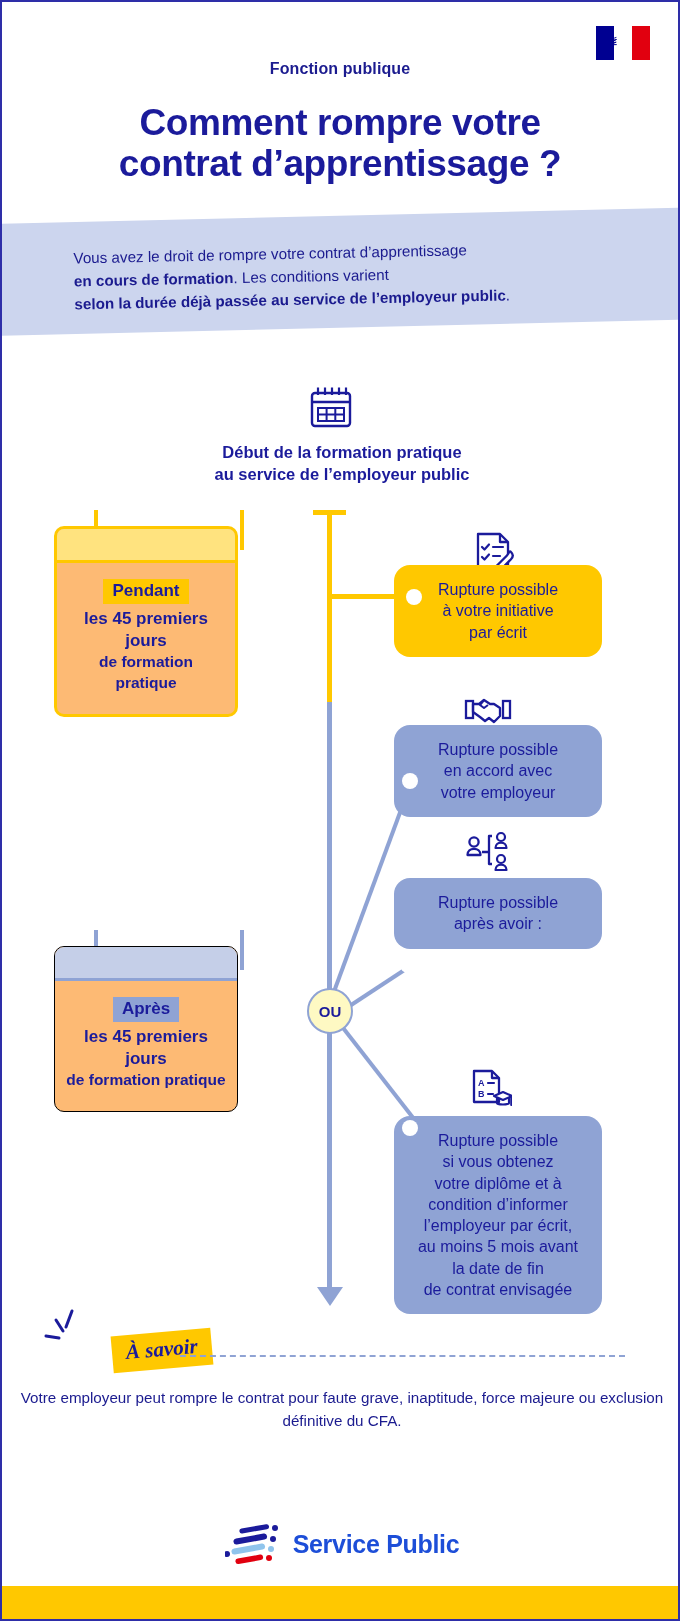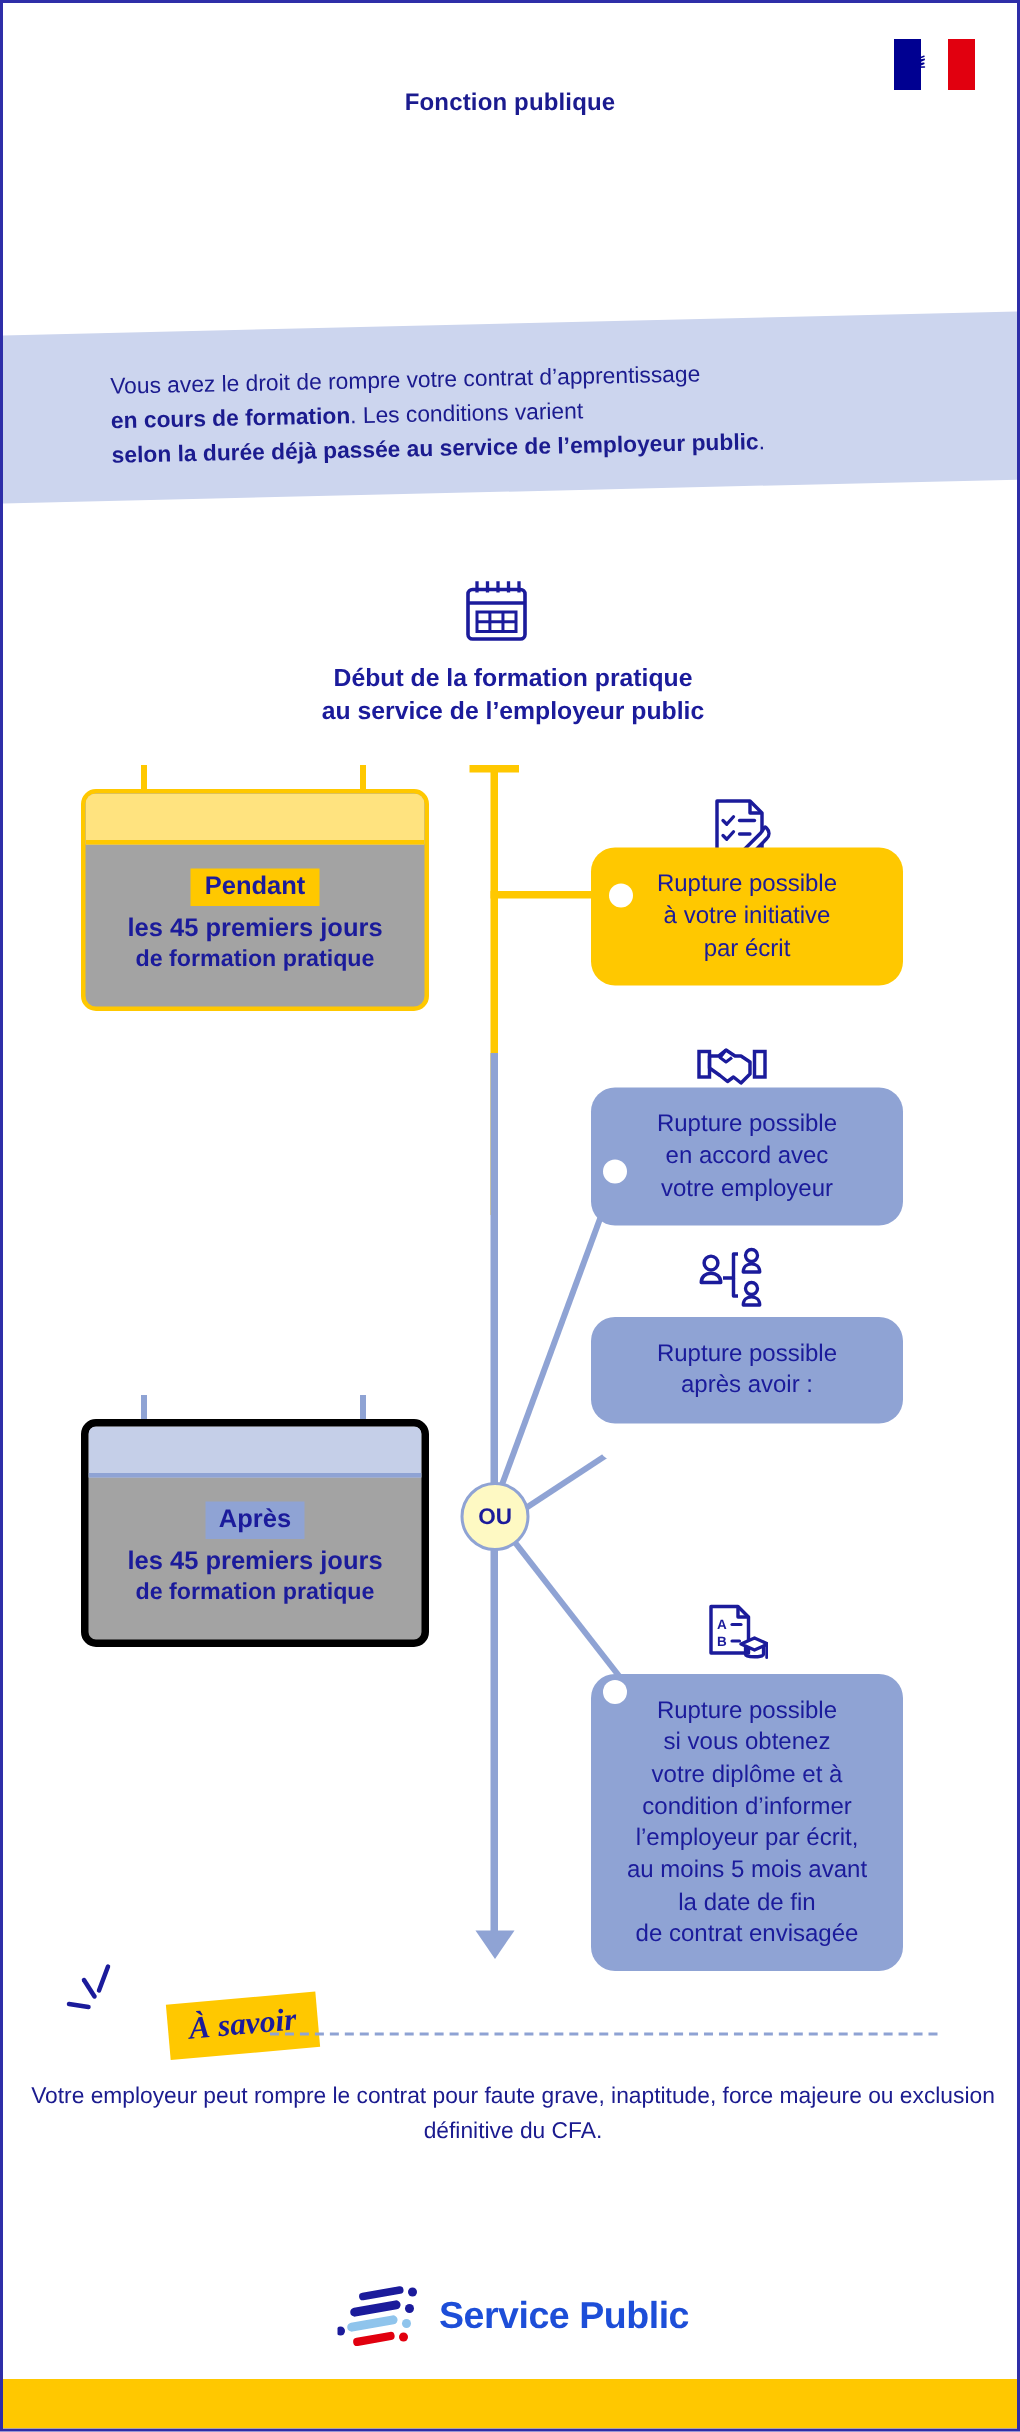--- a/index.html
+++ b/index.html
@@ -98,23 +98,23 @@
   }
   .conn { position:absolute; left:0; top:0; width:680px; height:1621px; pointer-events:none; }
 
   
   .pcard { position:absolute; width:232px; }
   .pcard .rings { position:absolute; top:0; left:0; width:232px; height:24px; }
   .pcard .ring {
     position:absolute; top:0; width:4px; height:40px;
   }
   .pcard .body {
-    position:absolute; top:16px; left:0; width:232px;
+    position:absolute; top:16px; left:0; width:184px;
     border-radius:10px;
-    background:#a3a3a3;
+    background:#fdba74;
     overflow:hidden;
   }
   .pcard .hdr { height:34px; width:100%; }
   .pcard .content {
     padding:16px 10px 20px;
     text-align:center;
   }
   .tag {
     display:inline-block; padding:2px 9px 3px;
     font-size:17px; font-weight:700; color:#1b1b9b;
@@ -122,21 +122,21 @@
   }
   .pline1 { font-size:17px; font-weight:700; color:#1b1b9b; line-height:1.3; }
   .pline2 { font-size:15.5px; font-weight:700; color:#1b1b9b; line-height:1.35; }
 
   
   .pcard.yellow .body { border:3px solid #ffc800; }
   .pcard.yellow .hdr { background:#ffe37f; border-bottom:3px solid #ffc800; }
   .pcard.yellow .ring { background:#ffc800; }
   .pcard.yellow .tag { background:#ffc800; }
   
-  .pcard.blue .body { border:5px solid #000000; }
+  .pcard.blue .body { border:1px solid #000000; }
   .pcard.blue .hdr { background:#c5cfe8; border-bottom:3px solid #8fa3d4; }
   .pcard.blue .ring { background:#8fa3d4; }
   .pcard.blue .tag { background:#8fa3d4; }
 
   
   .bub {
     position:absolute; border-radius:16px;
     text-align:center; color:#1b1b9b;
     font-size:16px; line-height:1.33;
     padding:14px 16px;
@@ -195,20 +195,24 @@
       <svg class="marianne" viewBox="0 0 26 26">
         <path d="M13 2c3.2 0 5.6 2.2 5.6 5.4 0 2-.7 3.3-1.6 4.4-.6.7-.7 1.2-.5 2.1l.5 2.4c.2 1-.3 1.6-1.2 1.6H13V2z" fill="#ffffff"></path>
         <path d="M11 7.5c-2.4.7-4.6 2-6.1 3.4l6.6-1.4-6.9 3.2 6.6-.5-6.1 2.6 6.2-.2" stroke="#000091" stroke-width="1" fill="none" stroke-linecap="round"></path>
       </svg>
     </div>
     <div class="r"></div>
   </div>
 
   <div class="eyebrow">Fonction publique</div>
 
+  <div class="headline">
+    <div>Comment rompre votre</div>
+    <div>contrat d’apprentissage ?</div>
+  </div>
 
   <div class="band"></div>
   <div class="band-text">
     <div>Vous avez le droit de rompre votre contrat d’apprentissage</div>
     <div><b>en cours de formation</b><span>. Les conditions varient</span></div>
     <div><b>selon la durée déjà passée au service de l’employeur public</b><span>.</span></div>
   </div>
 
   <svg class="tl-cal" viewBox="0 0 46 44">
     <rect x="4" y="7" width="38" height="33" rx="3" fill="none" stroke="#1b1b9b" stroke-width="2.4"></rect>

